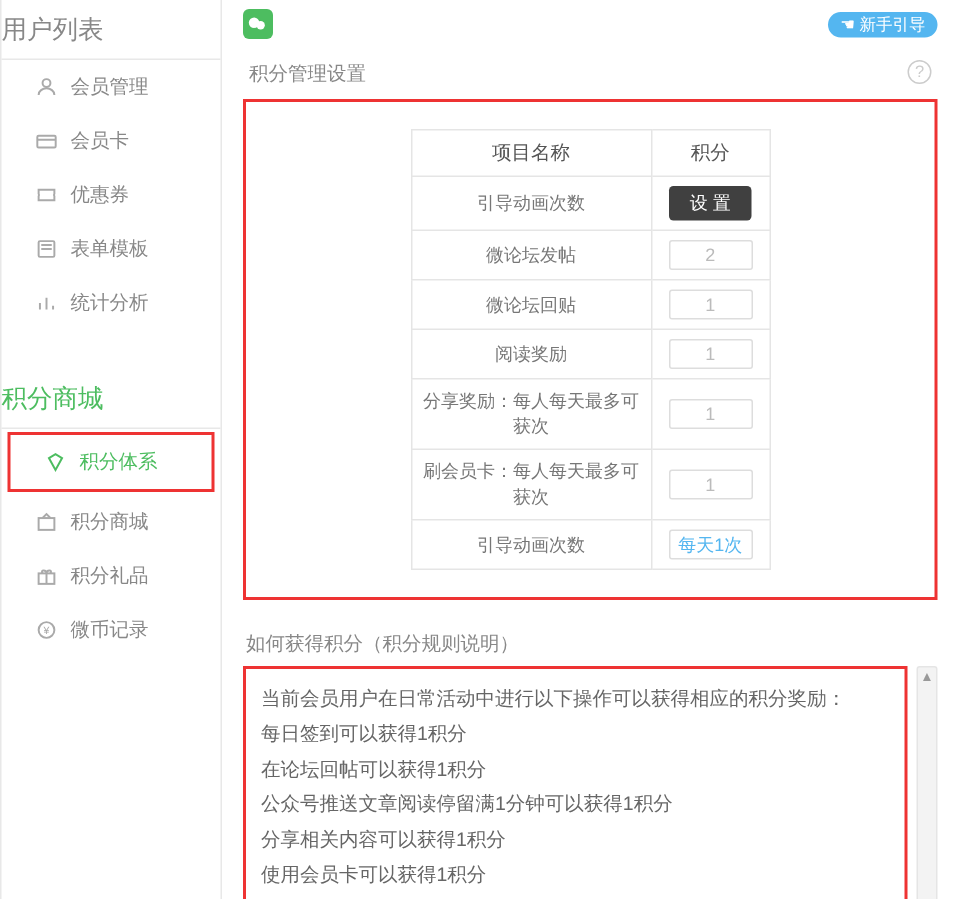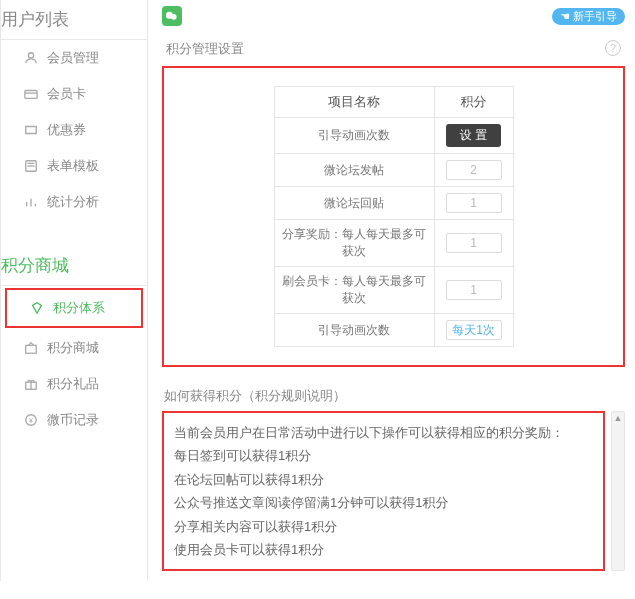--- a/index.html
+++ b/index.html
@@ -161,20 +161,24 @@
             </tr>
         <tr>
               <td class="name-cell">微论坛发帖</td>
               <td><input class="val-input" value="2" style=""></td>
             </tr>
         <tr>
               <td class="name-cell">微论坛回贴</td>
               <td><input class="val-input" value="1" style=""></td>
             </tr>
         <tr>
+              <td class="name-cell">阅读奖励</td>
+              <td><input class="val-input" value="1" style=""></td>
+            </tr>
+        <tr>
               <td class="name-cell">分享奖励：每人每天最多可获次</td>
               <td><input class="val-input" value="1" style=""></td>
             </tr>
         <tr>
               <td class="name-cell">刷会员卡：每人每天最多可获次</td>
               <td><input class="val-input" value="1" style=""></td>
             </tr>
         <tr>
               <td class="name-cell">引导动画次数</td>
               <td><input class="val-input" style="color: rgb(84, 182, 240);" value="每天1次"></td>

